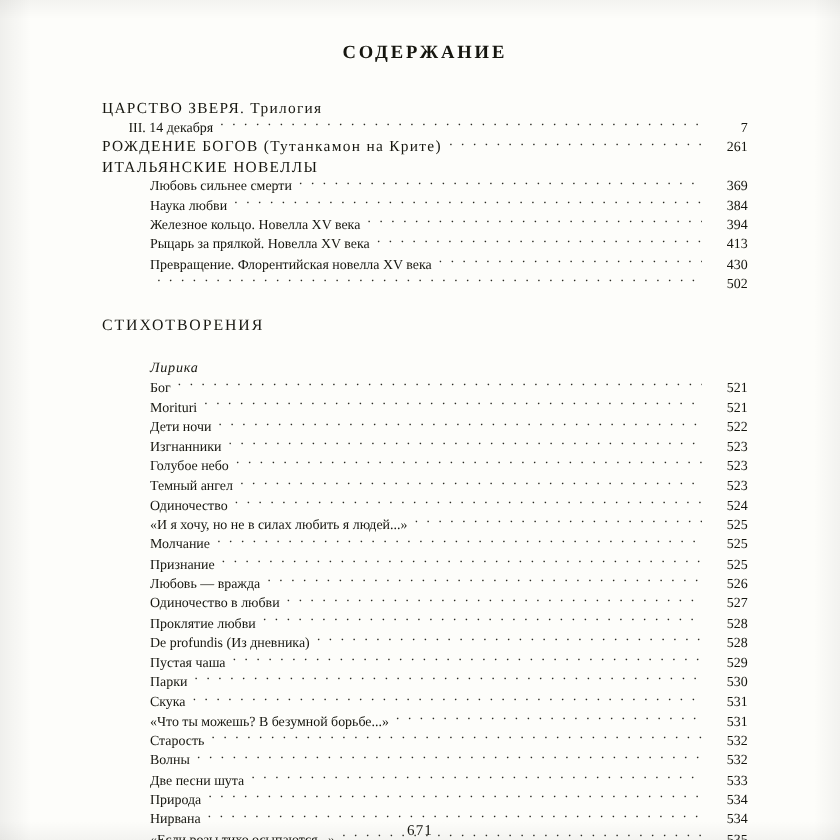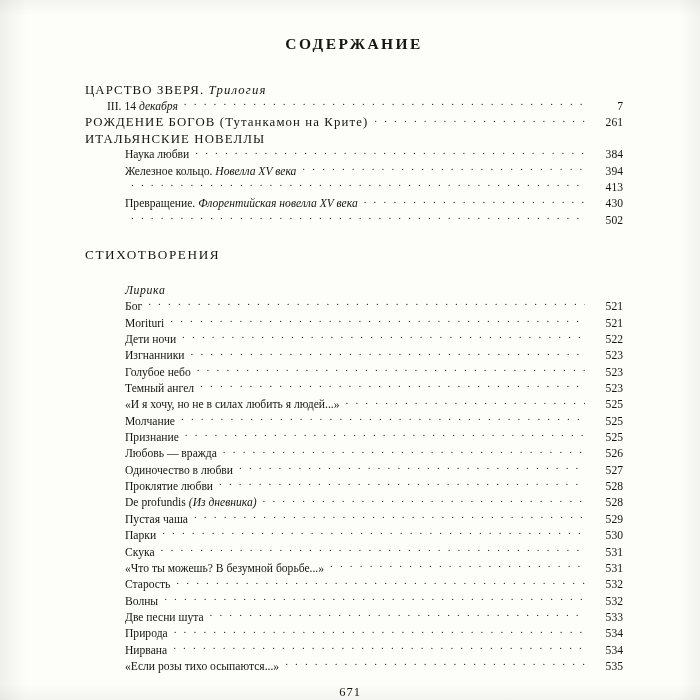--- a/index.html
+++ b/index.html
@@ -86,21 +86,21 @@
     white-space: nowrap;
   }
   .entry .page-no {
     flex: 0 0 34px;
     text-align: right;
     font-size: 11.6px;
   }
   .indent-0 { padding-left: 0; }
   .indent-1 { padding-left: 22px; }
   .indent-2 { padding-left: 40px; }
-  .ital { font-style: italic; }
+  .ital { }
   .lyrics-head {
     font-style: italic;
     font-size: 11.8px;
     padding-left: 40px;
     margin-top: 20px;
     margin-bottom: 1px;
     letter-spacing: 0.6px;
   }
   .big-head {
     font-size: 13.2px;
@@ -143,30 +143,36 @@
         <span class="label section-head">РОЖДЕНИЕ БОГОВ (Тутанкамон на Крите)</span>
         <span class="dots"></span>
         <span class="page-no">261</span>
       </div>
     </div>
 
     <div class="group">
       <div class="section-head indent-0">ИТАЛЬЯНСКИЕ НОВЕЛЛЫ</div>
 
       <div class="entry indent-2">
+        <span class="label"><span>Любовь сильнее смерти</span><span class="ital"></span></span>
+        <span class="dots"></span>
+        <span class="page-no">369</span>
+      </div>
+      <div class="entry indent-2">
         <span class="label"><span>Наука любви</span><span class="ital"></span></span>
         <span class="dots"></span>
         <span class="page-no">384</span>
       </div>
       <div class="entry indent-2">
         <span class="label"><span>Железное кольцо. </span><span class="ital">Новелла XV века</span></span>
         <span class="dots"></span>
         <span class="page-no">394</span>
       </div>
       <div class="entry indent-2">
+        <span class="label"><span>Рыцарь за прялкой. </span><span class="ital">Новелла XV века</span></span>
         <span class="dots"></span>
         <span class="page-no">413</span>
       </div>
       <div class="entry indent-2">
         <span class="label"><span>Превращение. </span><span class="ital">Флорентийская новелла XV века</span></span>
         <span class="dots"></span>
         <span class="page-no">430</span>
       </div>
       <div class="entry indent-2">
         <span class="dots"></span>
@@ -202,20 +208,25 @@
         <span class="label">Голубое небо</span>
         <span class="dots"></span>
         <span class="page-no">523</span>
       </div>
       <div class="entry indent-2">
         <span class="label">Темный ангел</span>
         <span class="dots"></span>
         <span class="page-no">523</span>
       </div>
       <div class="entry indent-2">
+        <span class="label">Одиночество</span>
+        <span class="dots"></span>
+        <span class="page-no">524</span>
+      </div>
+      <div class="entry indent-2">
         <span class="label">«И я хочу, но не в силах любить я людей...»</span>
         <span class="dots"></span>
         <span class="page-no">525</span>
       </div>
       <div class="entry indent-2">
         <span class="label">Молчание</span>
         <span class="dots"></span>
         <span class="page-no">525</span>
       </div>
       <div class="entry indent-2">

